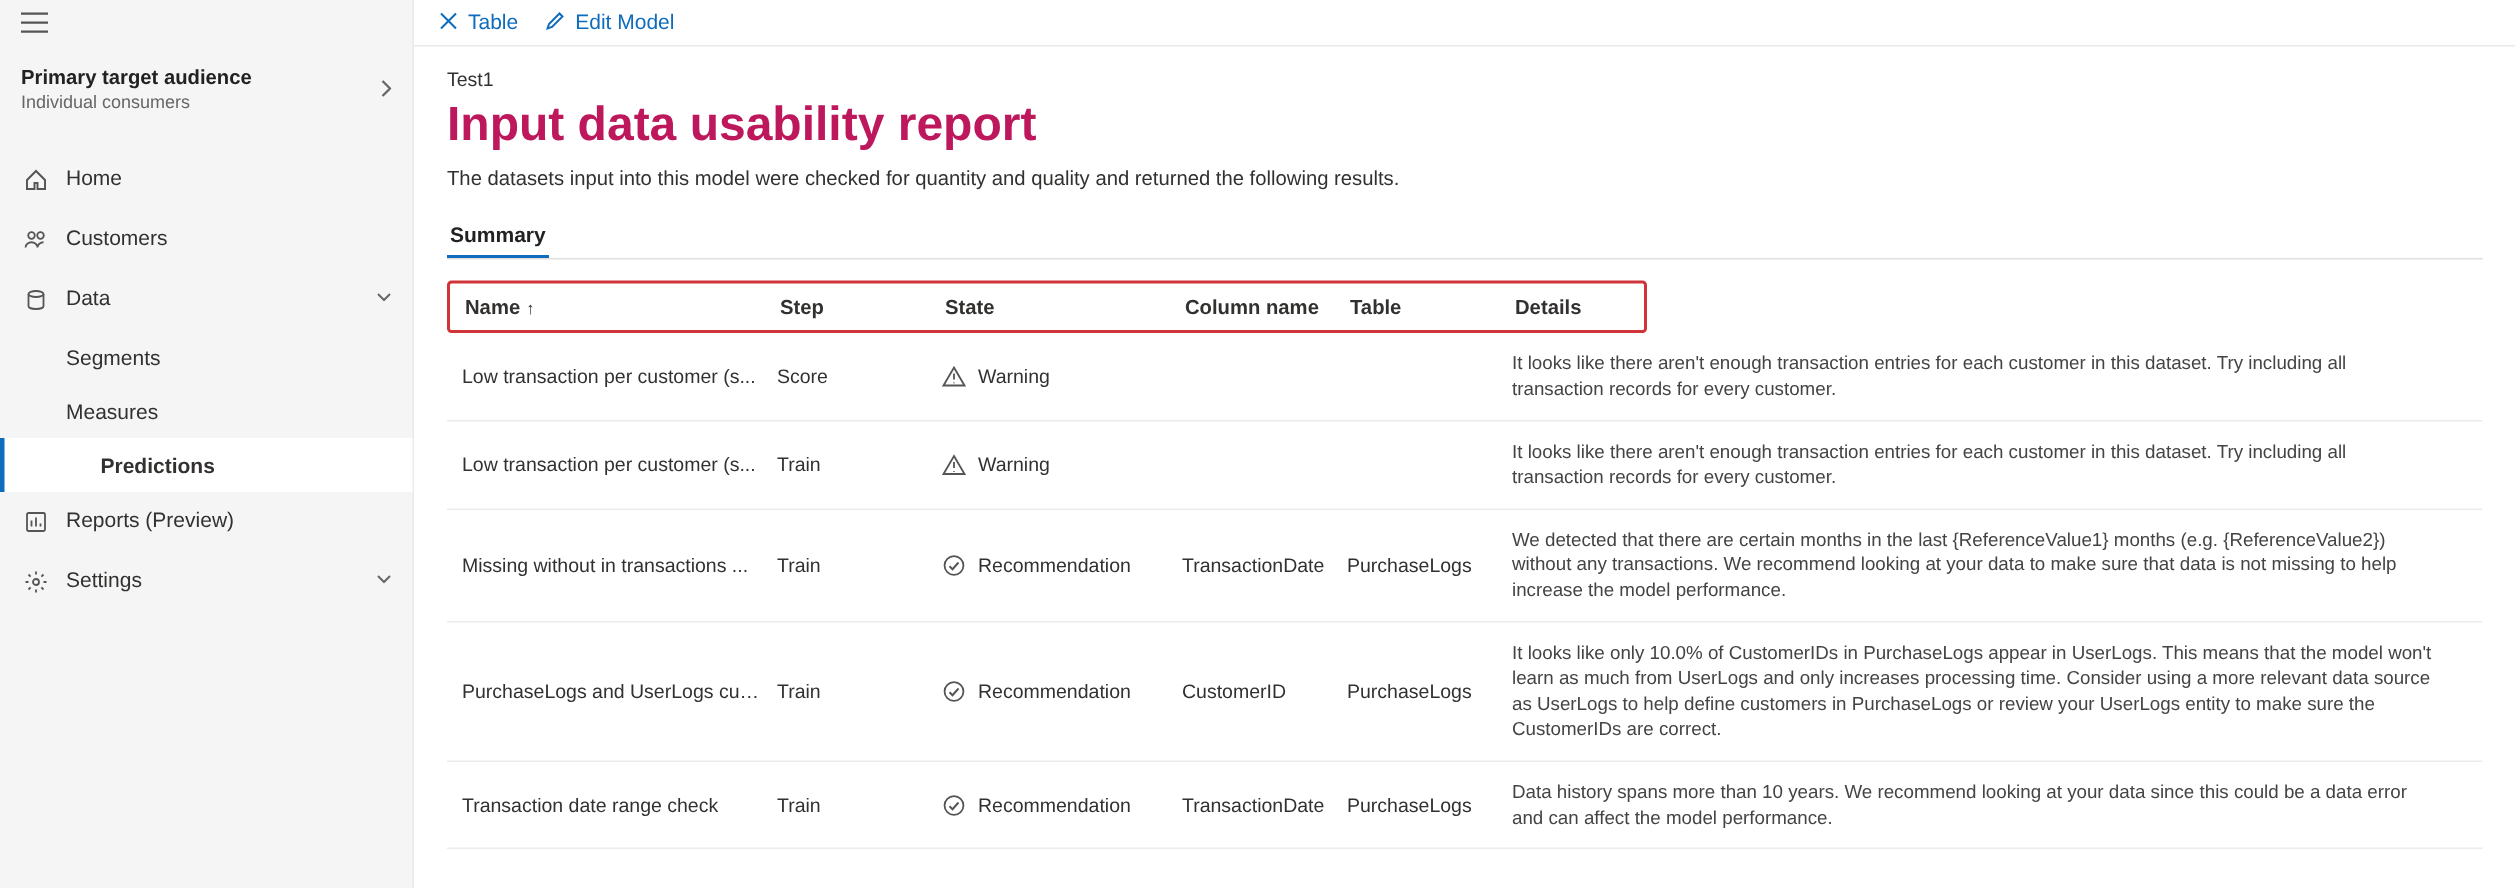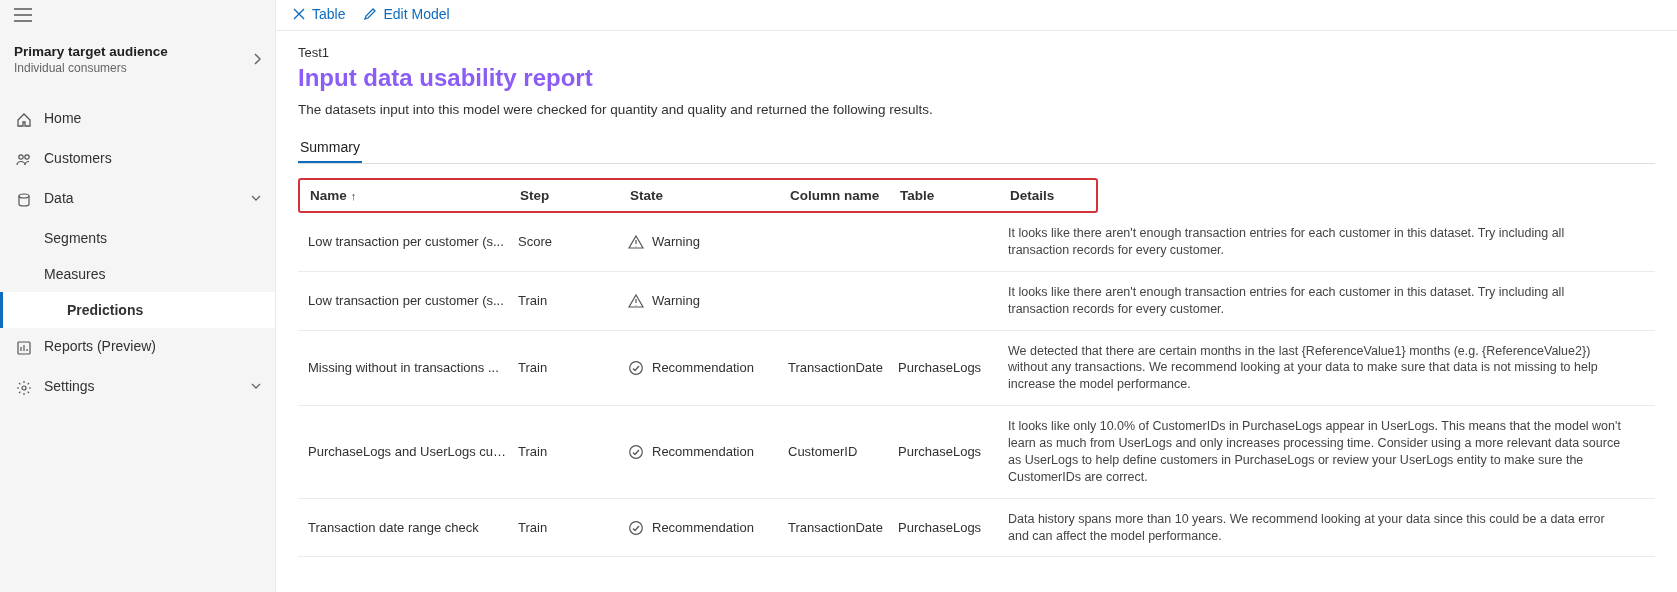--- a/index.html
+++ b/index.html
@@ -73,28 +73,28 @@
     display: flex;
     align-items: center;
     color: #0f6cbd;
     font-size: 14px;
     margin-right: 18px;
     cursor: pointer;
   }
   .cmd .cicon { margin-right: 6px; display:flex; align-items:center; }
   .content { padding: 14px 22px; flex:1; overflow:auto; }
   .breadcrumb { font-size: 13px; color: #323130; margin-bottom: 4px; }
-  h1 { font-size: 24px; font-weight: 600; margin: 0 0 10px 0; color: #8b5cf6; }
+  h1 { font-size: 32px; font-weight: 600; margin: 0 0 10px 0; color: #be185d; }
   .desc { font-size: 13.5px; color: #323130; margin-bottom: 16px; }
   .tabs { border-bottom: 1px solid #e1dfdd; margin-bottom: 14px; }
   .tab {
     display: inline-block;
     padding: 6px 2px;
     font-size: 14px;
-    font-weight: 400;
+    font-weight: 700;
     color: #222;
     border-bottom: 2px solid #0f6cbd;
     cursor: pointer;
   }
   .thead {
     display: grid;
     grid-template-columns: 210px 110px 160px 110px 110px 1fr;
     border: 2px solid #d13438;
     border-radius: 3px;
     padding: 8px 10px;

